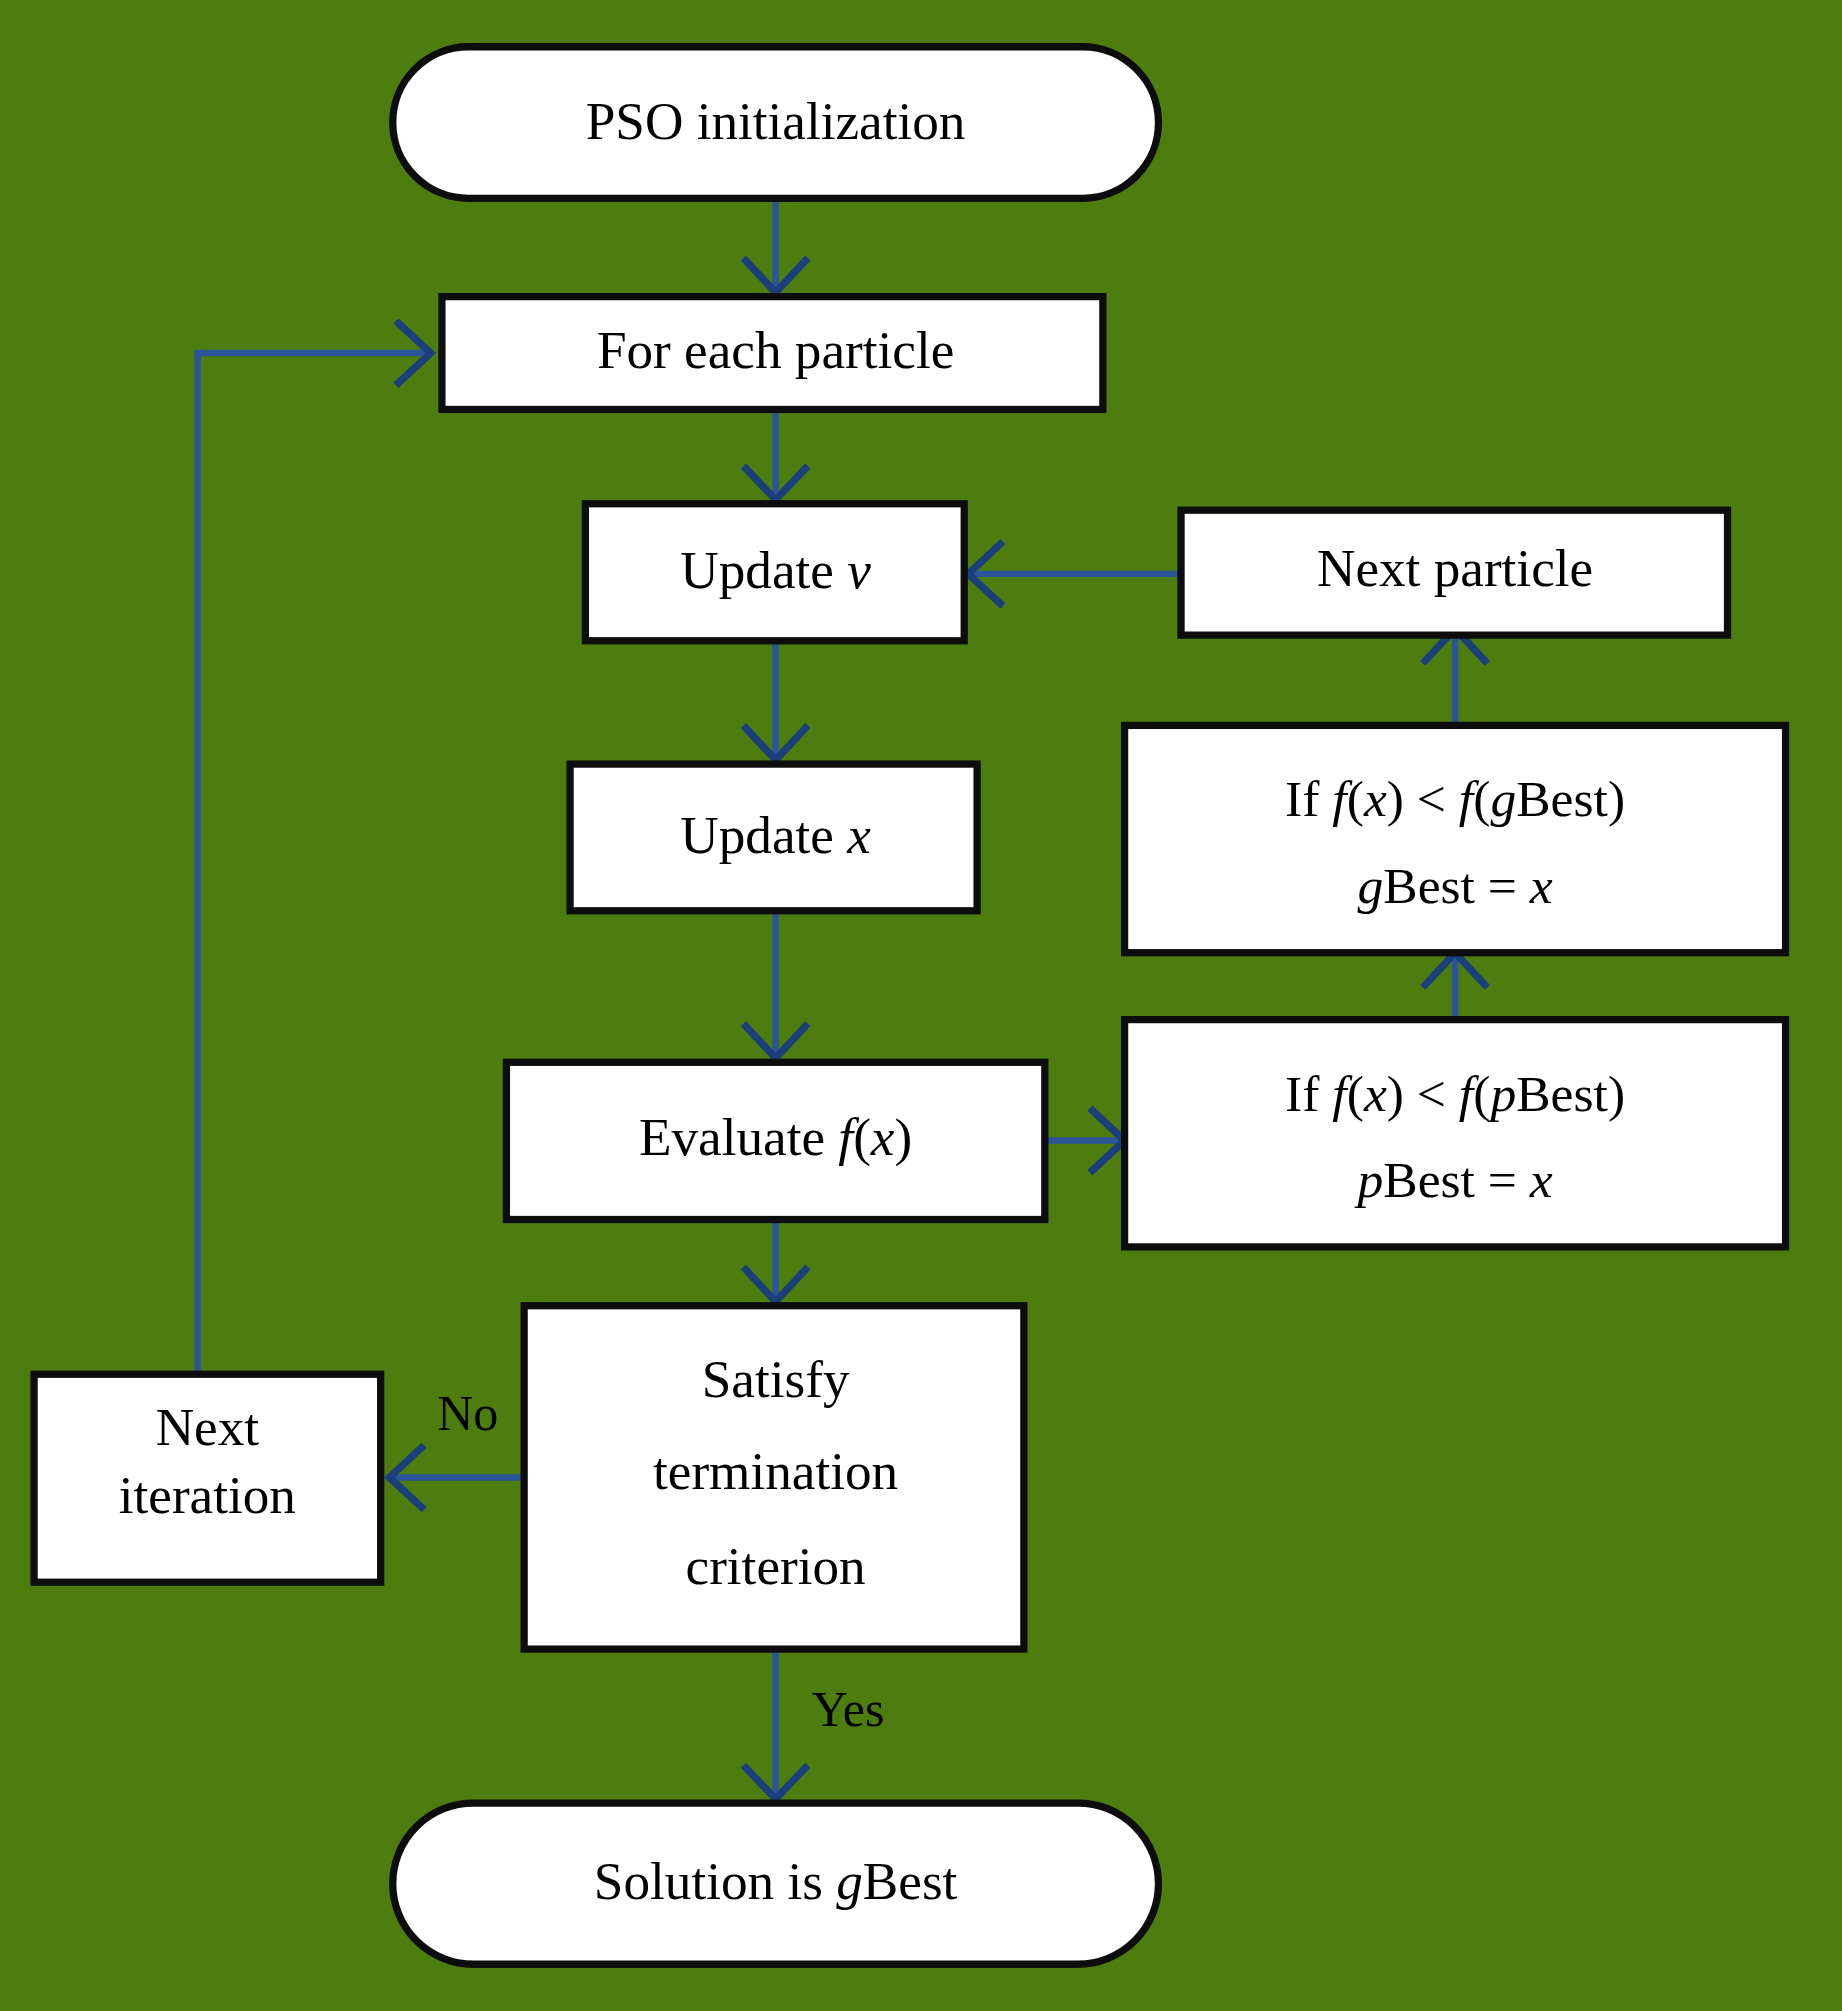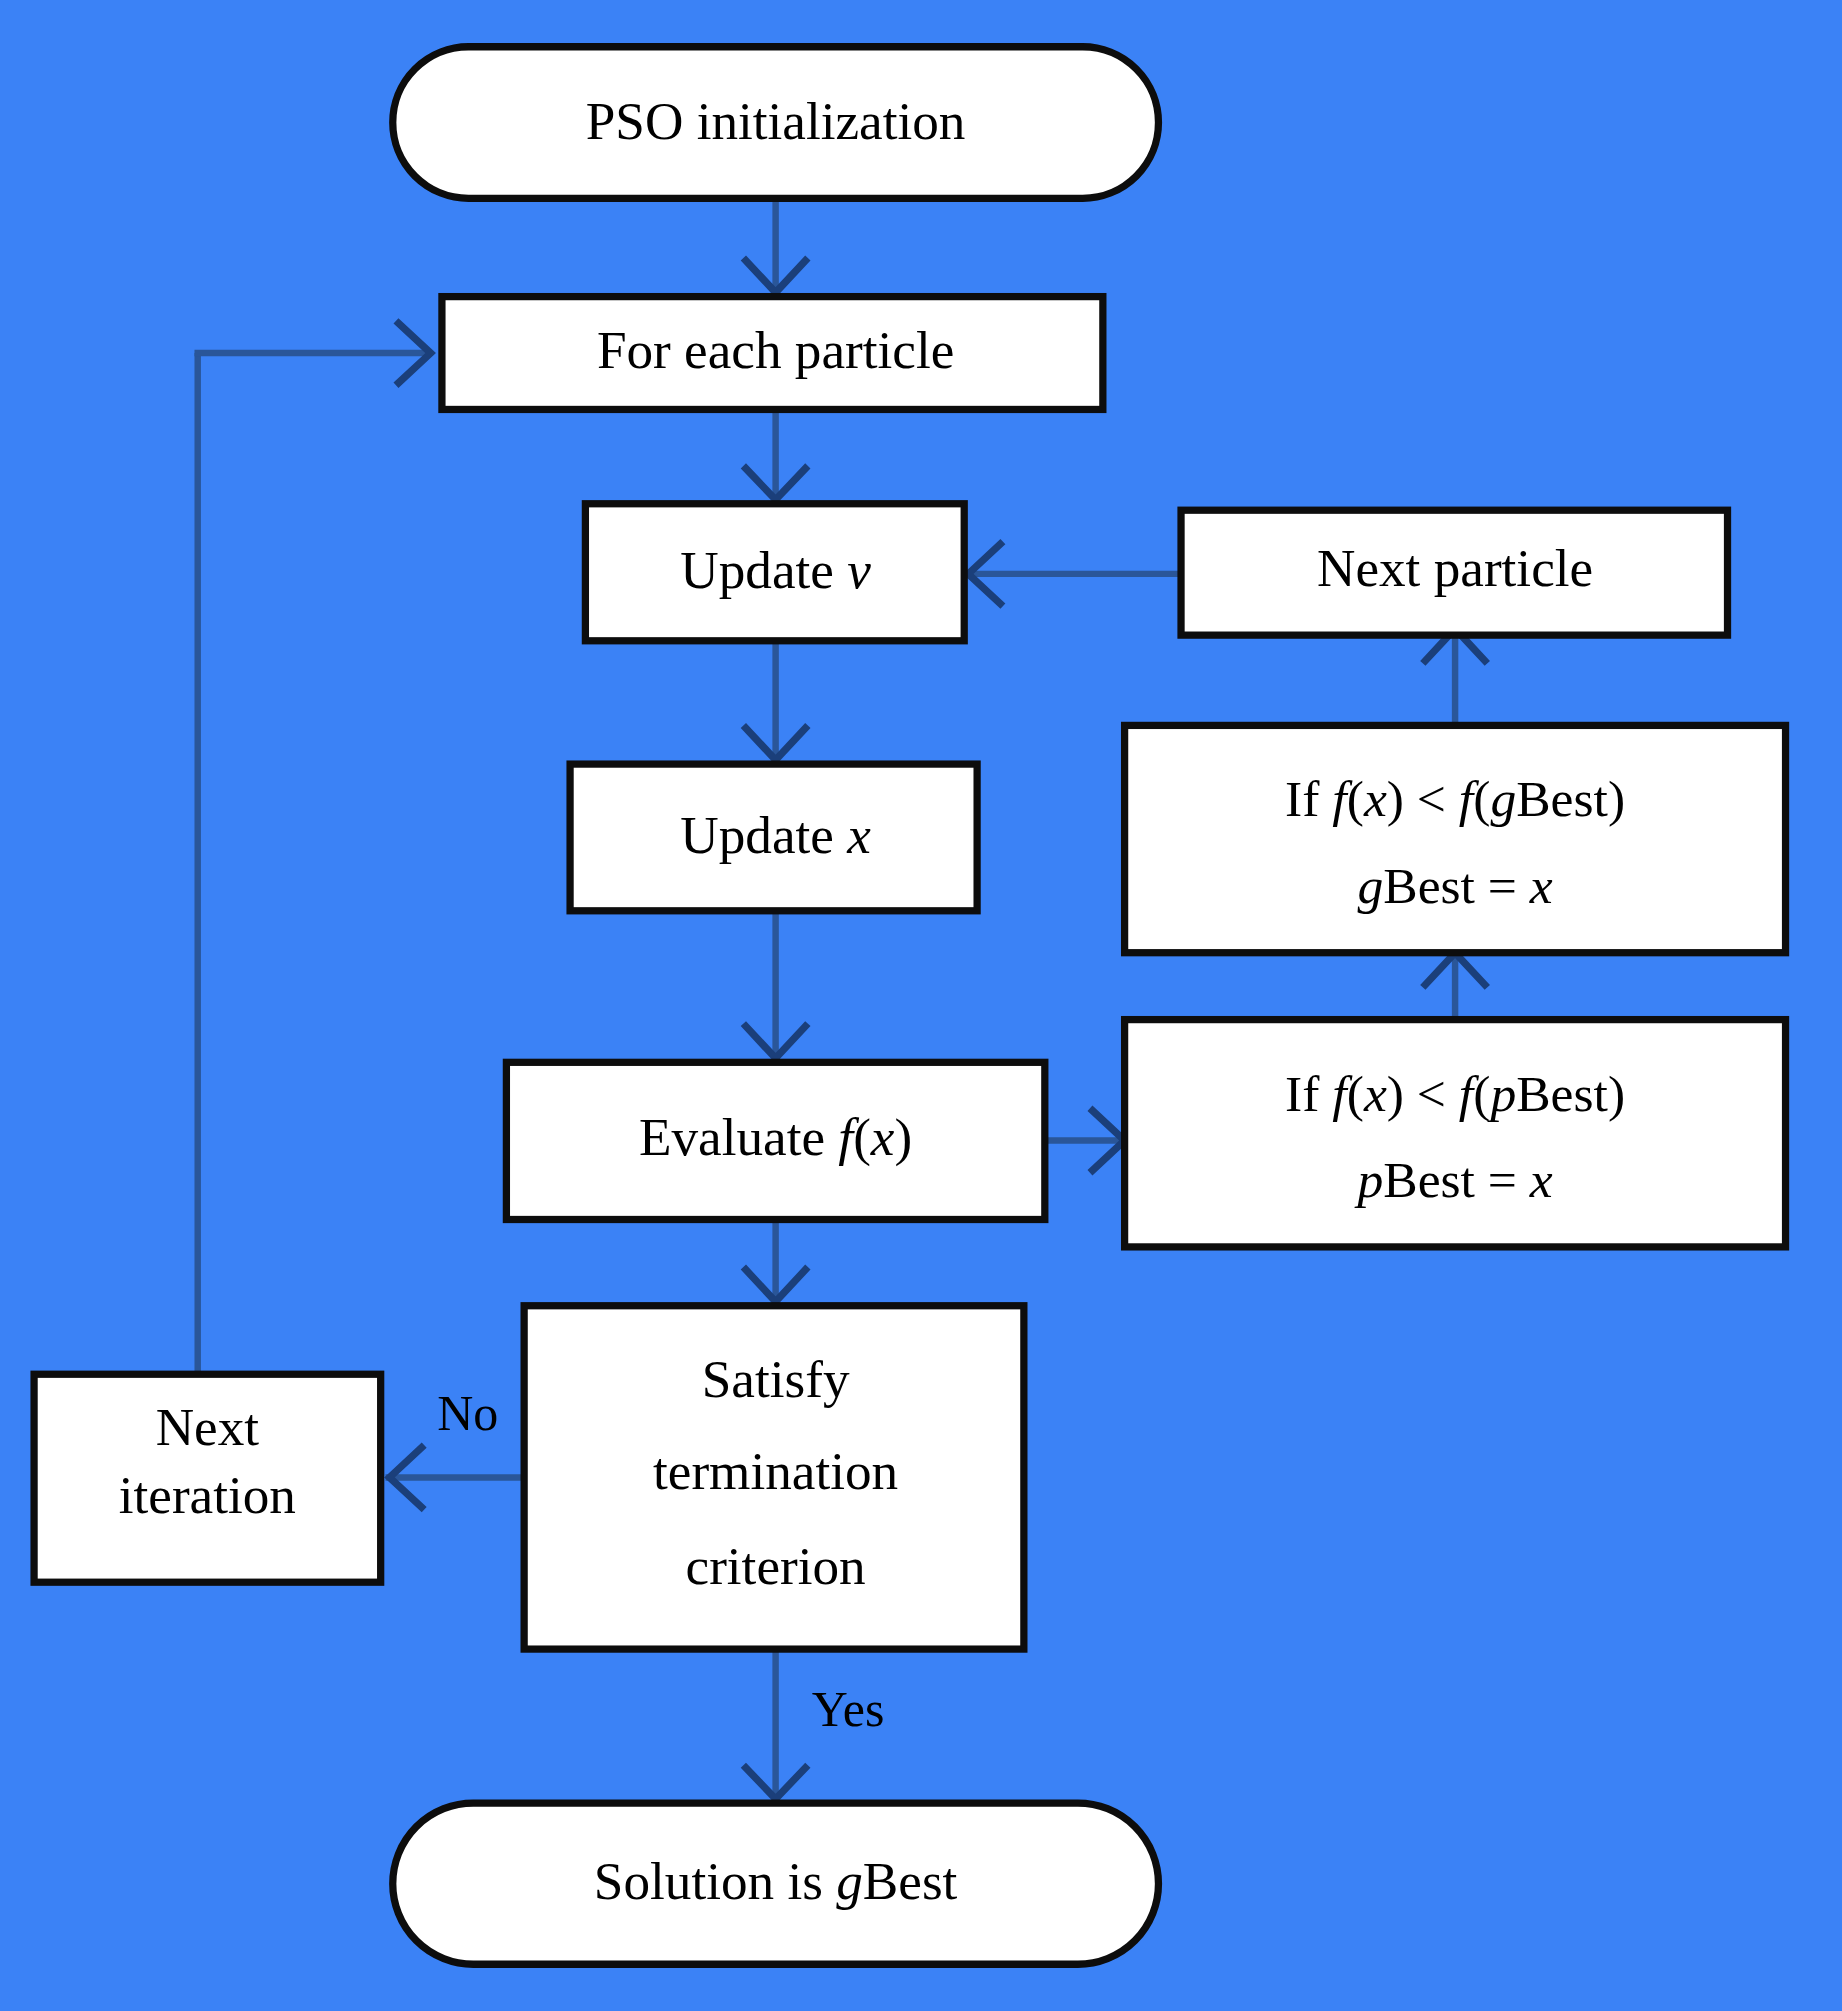--- a/index.html
+++ b/index.html
@@ -10,21 +10,21 @@
   body {
     width: 1843px;
     height: 2011px;
     font-family: "Liberation Serif", "DejaVu Serif", serif;
     overflow: hidden;
   }
   #flowchart-root {
     position: relative;
     width: 1843px;
     height: 2011px;
-    background: #3b82f6;
+    background: #4d7c0f;
   }
   svg.chart-svg {
     position: absolute;
     top: 0;
     left: 0;
     width: 1843px;
     height: 2011px;
   }
   .node-box {
     fill: #ffffff;

